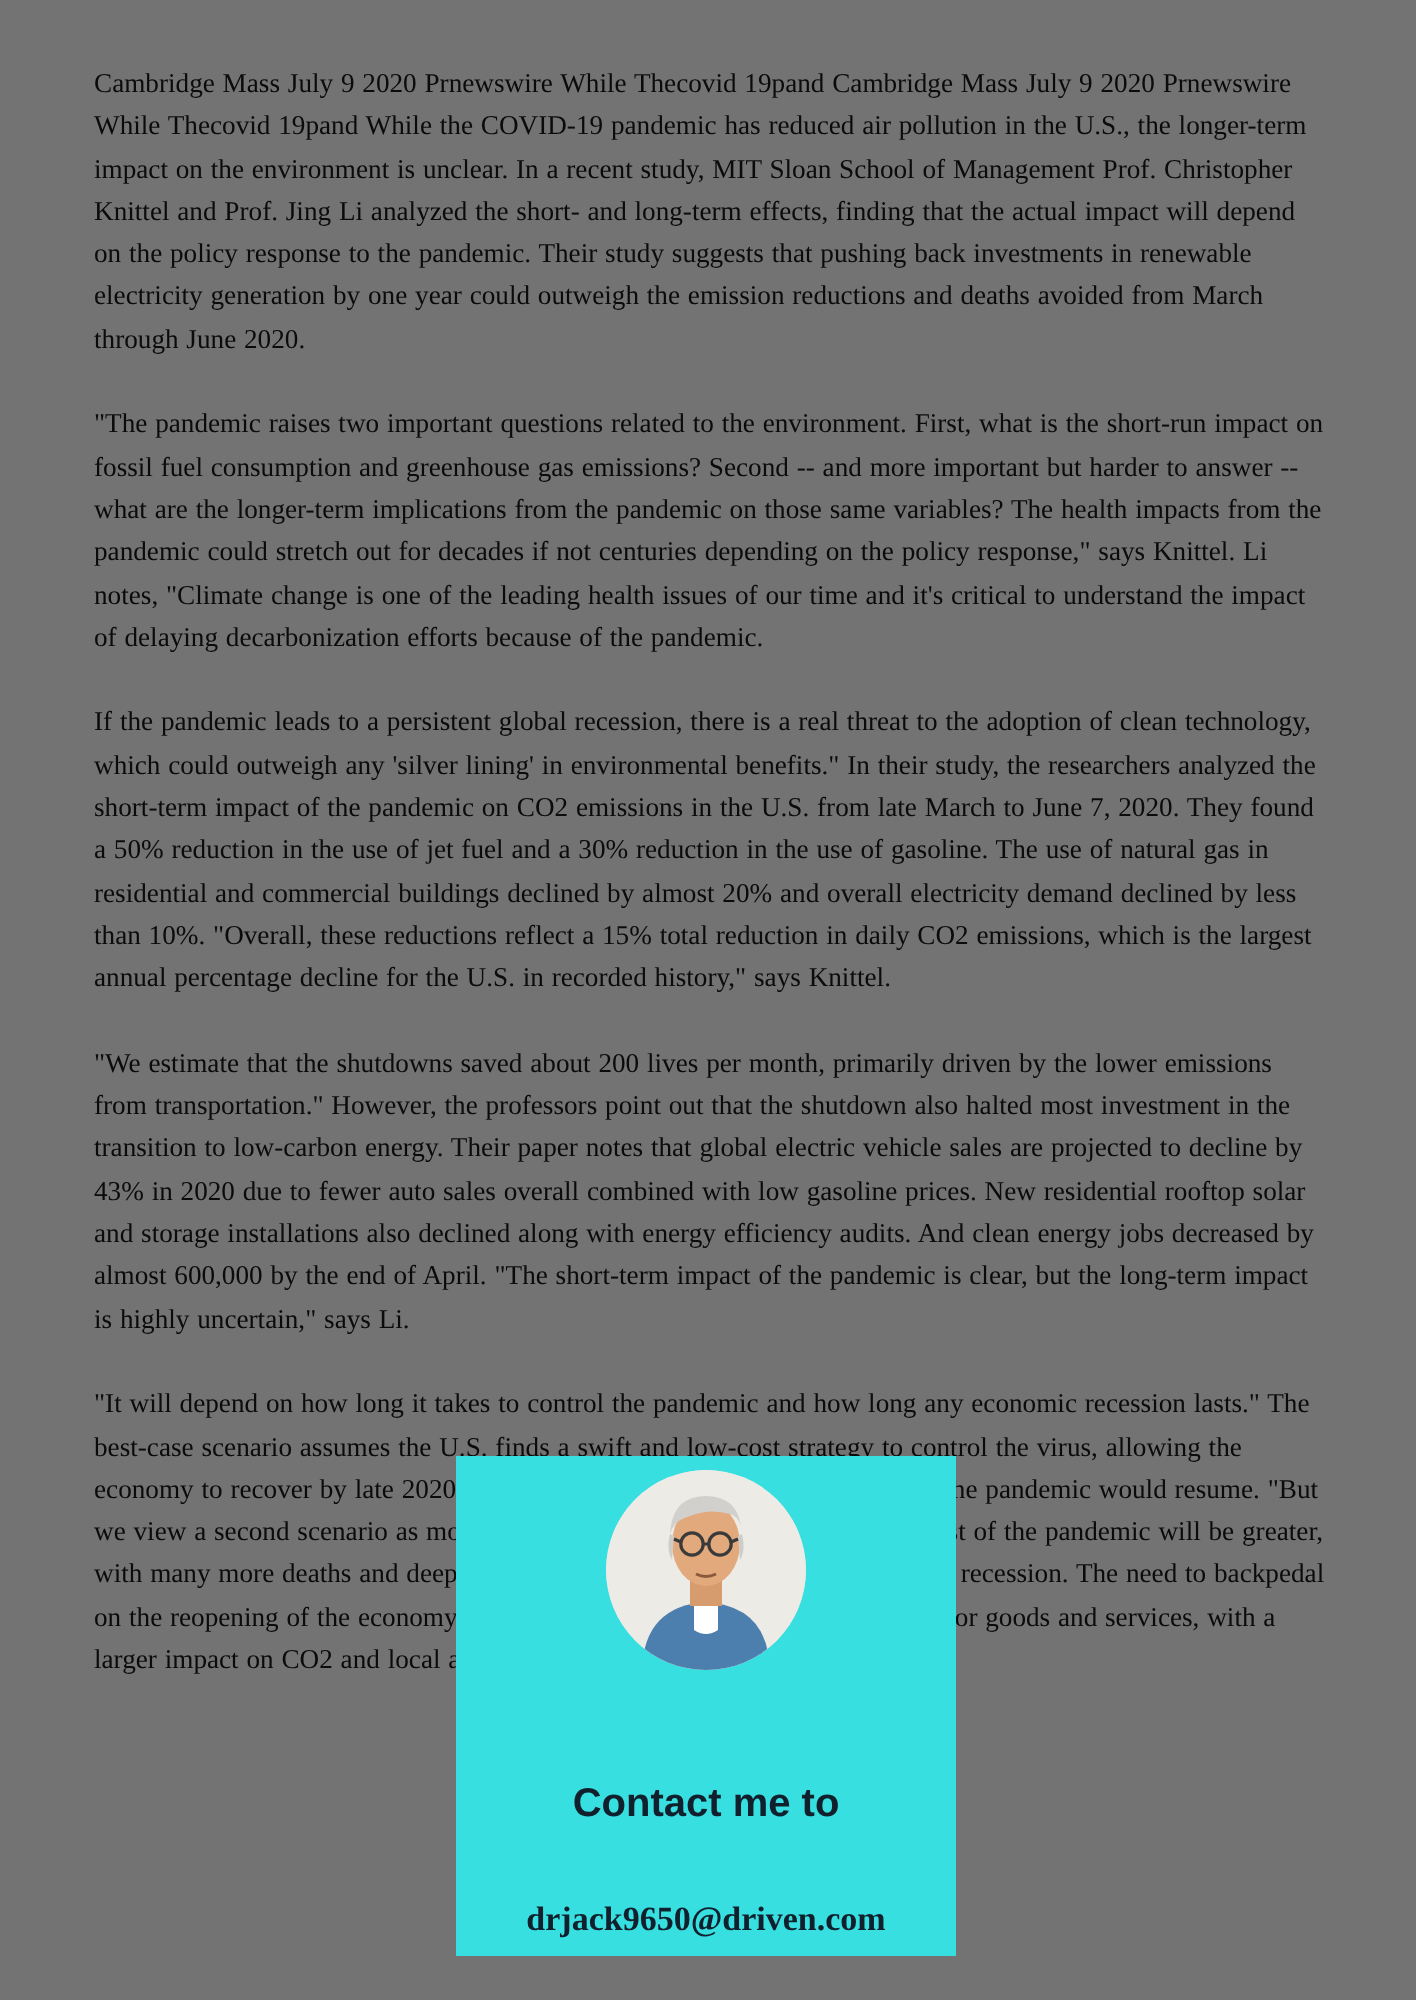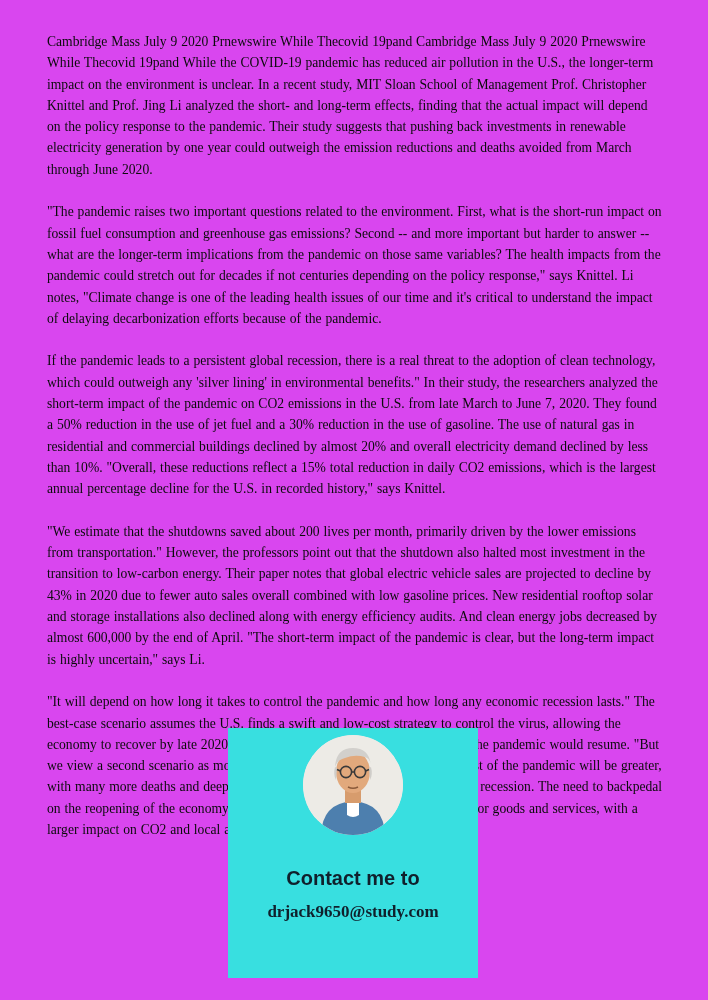--- a/index.html
+++ b/index.html
@@ -9,21 +9,21 @@
     height: 1000px;
     background: #ffffff;
     font-family: "Liberation Serif", "DejaVu Serif", serif;
     color: #0b0b0b;
     position: relative;
     overflow: hidden;
   }
   .page {
     position: absolute;
     inset: 0;
-    background: #d946ef;
+    background: #737373;
   }
   .article {
     position: absolute;
     left: 47px;
     top: 31px;
     width: 616px;
     font-size: 13.6px;
     line-height: 21.3px;
     text-align: left;
   }
@@ -35,20 +35,21 @@
     position: absolute;
     left: 228px;
     top: 728px;
     width: 250px;
     height: 250px;
     background: #38dfe0;
     display: flex;
     flex-direction: column;
     align-items: center;
     text-align: center;
+    gap: 24px;
   }
   .avatar {
     width: 100px;
     height: 100px;
     border-radius: 50%;
     overflow: hidden;
     margin-top: 7px;
     background: #edebe6;
     flex: 0 0 auto;
   }
@@ -98,16 +99,16 @@
           <circle cx="43" cy="37" r="5.6"></circle>
           <circle cx="57" cy="37" r="5.6"></circle>
           <line x1="48.6" y1="37" x2="51.4" y2="37"></line>
           <line x1="37.4" y1="36" x2="34" y2="34.5"></line>
           <line x1="62.6" y1="36" x2="66" y2="34.5"></line>
         </g>
         <path d="M45 52 Q50 54.5 55 52" stroke="#8a5a3a" stroke-width="1.4" fill="none"></path>
       </svg>
     </div>
     <div class="contact-line first">Contact me to</div>
-    <div class="contact-email">drjack9650@study.com</div>
+    <div class="contact-email">drjack9650@driven.com</div>
   </div>
 
 </div>
 
 </body></html>

